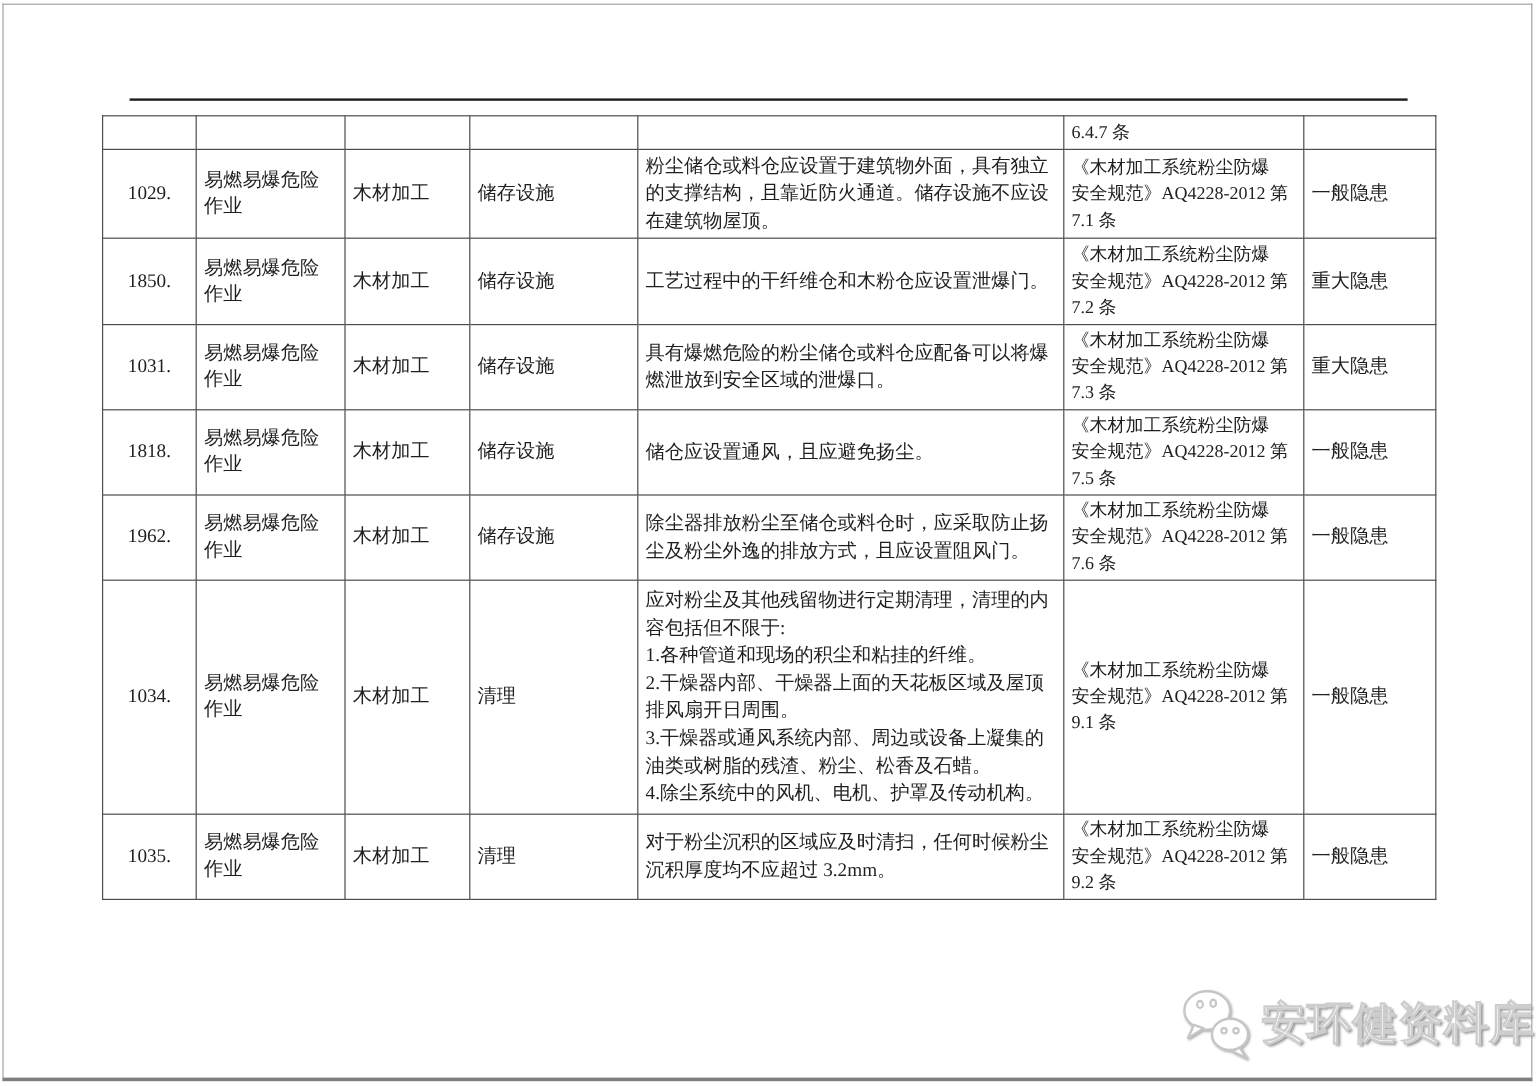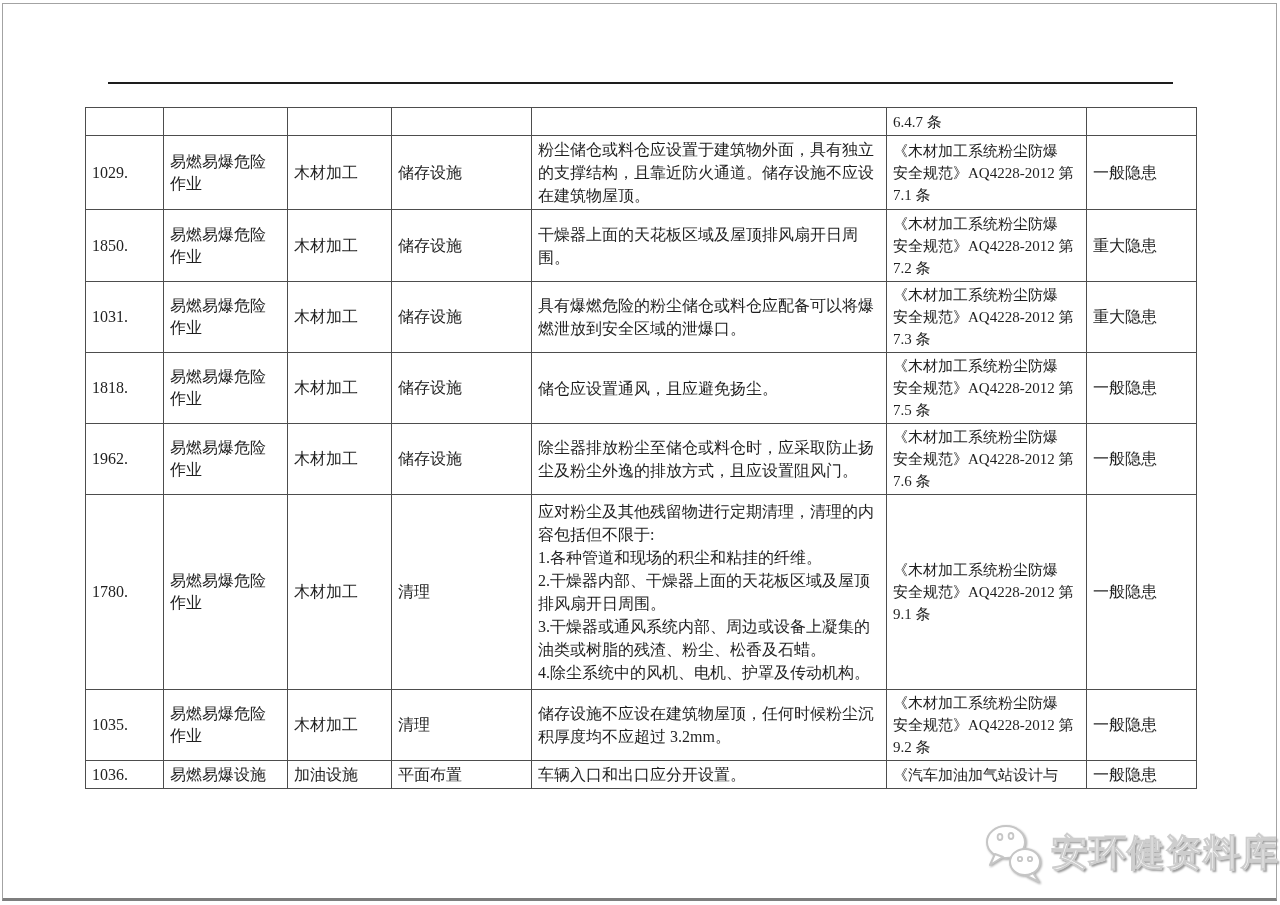--- a/index.html
+++ b/index.html
@@ -21,34 +21,34 @@
   }
   
   .header-rule{
     position:absolute;
     left:108px;top:82px;width:1065px;height:2px;
     background:#1d1d1d;
   }
   
   table.inspection{
     position:absolute;
-    left:85px;top:107px;
+    left:85px;top:96px;
     width:1111px;
     border-collapse:collapse;
     table-layout:fixed;
     font-size:16px;
     line-height:22px;
   }
   table.inspection td{
     border:1px solid #4d4d4d;
     vertical-align:middle;
     padding:2px 6px;
     overflow:hidden;
   }
-  td.c-no{padding:2px 2px;}
+  td.c-no{text-align:center;padding:2px 2px;}
   td.c-cat{padding:2px 10px;}
   td.c-sub{padding:2px 8px;}
   td.c-item{padding:2px 8px;font-family:Liberation Serif, serif;}
   td.c-desc{padding:2px 4px;white-space:pre-line;line-height:23px;}
   td.c-basis{padding:2px 5px;white-space:pre-line;font-size:15px;line-height:22px;}
   td.c-level{padding:2px 8px;}
   tr.h28{height:28px;}
   tr.h70{height:70px;}
   tr.h71{height:71px;}
   tr.h72{height:72px;}
@@ -110,21 +110,21 @@
         <td class="c-basis">《木材加工系统粉尘防爆
 安全规范》AQ4228-2012 第
 7.1 条</td>
         <td class="c-level">一般隐患</td>
       </tr>
       <tr class="h72">
         <td class="c-no">1850.</td>
         <td class="c-cat">易燃易爆危险作业</td>
         <td class="c-sub">木材加工</td>
         <td class="c-item">储存设施</td>
-        <td class="c-desc">干燥器上面的天花板区域及屋顶排风扇开日周围。</td>
+        <td class="c-desc">工艺过程中的干纤维仓和木粉仓应设置泄爆门。</td>
         <td class="c-basis">《木材加工系统粉尘防爆
 安全规范》AQ4228-2012 第
 7.2 条</td>
         <td class="c-level">重大隐患</td>
       </tr>
       <tr class="h71">
         <td class="c-no">1031.</td>
         <td class="c-cat">易燃易爆危险作业</td>
         <td class="c-sub">木材加工</td>
         <td class="c-item">储存设施</td>
@@ -150,52 +150,43 @@
         <td class="c-cat">易燃易爆危险作业</td>
         <td class="c-sub">木材加工</td>
         <td class="c-item">储存设施</td>
         <td class="c-desc">除尘器排放粉尘至储仓或料仓时，应采取防止扬尘及粉尘外逸的排放方式，且应设置阻风门。</td>
         <td class="c-basis">《木材加工系统粉尘防爆
 安全规范》AQ4228-2012 第
 7.6 条</td>
         <td class="c-level">一般隐患</td>
       </tr>
       <tr class="h195">
-        <td class="c-no">1780.</td>
+        <td class="c-no">1034.</td>
         <td class="c-cat">易燃易爆危险作业</td>
         <td class="c-sub">木材加工</td>
         <td class="c-item">清理</td>
         <td class="c-desc">应对粉尘及其他残留物进行定期清理，清理的内容包括但不限于:
 1.各种管道和现场的积尘和粘挂的纤维。
 2.干燥器内部、干燥器上面的天花板区域及屋顶排风扇开日周围。
 3.干燥器或通风系统内部、周边或设备上凝集的油类或树脂的残渣、粉尘、松香及石蜡。
 4.除尘系统中的风机、电机、护罩及传动机构。</td>
         <td class="c-basis">《木材加工系统粉尘防爆
 安全规范》AQ4228-2012 第
 9.1 条</td>
         <td class="c-level">一般隐患</td>
       </tr>
       <tr class="h70">
         <td class="c-no">1035.</td>
         <td class="c-cat">易燃易爆危险作业</td>
         <td class="c-sub">木材加工</td>
         <td class="c-item">清理</td>
-        <td class="c-desc">储存设施不应设在建筑物屋顶，任何时候粉尘沉积厚度均不应超过 3.2mm。</td>
+        <td class="c-desc">对于粉尘沉积的区域应及时清扫，任何时候粉尘沉积厚度均不应超过 3.2mm。</td>
         <td class="c-basis">《木材加工系统粉尘防爆
 安全规范》AQ4228-2012 第
 9.2 条</td>
-        <td class="c-level">一般隐患</td>
-      </tr>
-      <tr class="h27">
-        <td class="c-no">1036.</td>
-        <td class="c-cat">易燃易爆设施</td>
-        <td class="c-sub">加油设施</td>
-        <td class="c-item">平面布置</td>
-        <td class="c-desc">车辆入口和出口应分开设置。</td>
-        <td class="c-basis">《汽车加油加气站设计与</td>
         <td class="c-level">一般隐患</td>
       </tr>
     </tbody>
   </table>
 
   <div class="watermark">
     <span style="filter:drop-shadow(1.5px 1.5px 1px #a8a8a8);">
       <svg width="62" height="66" viewBox="0 0 62 66">
 
         <ellipse cx="23" cy="22" rx="19" ry="16" fill="#ffffff" stroke="#c6c6c6" stroke-width="2"></ellipse>

